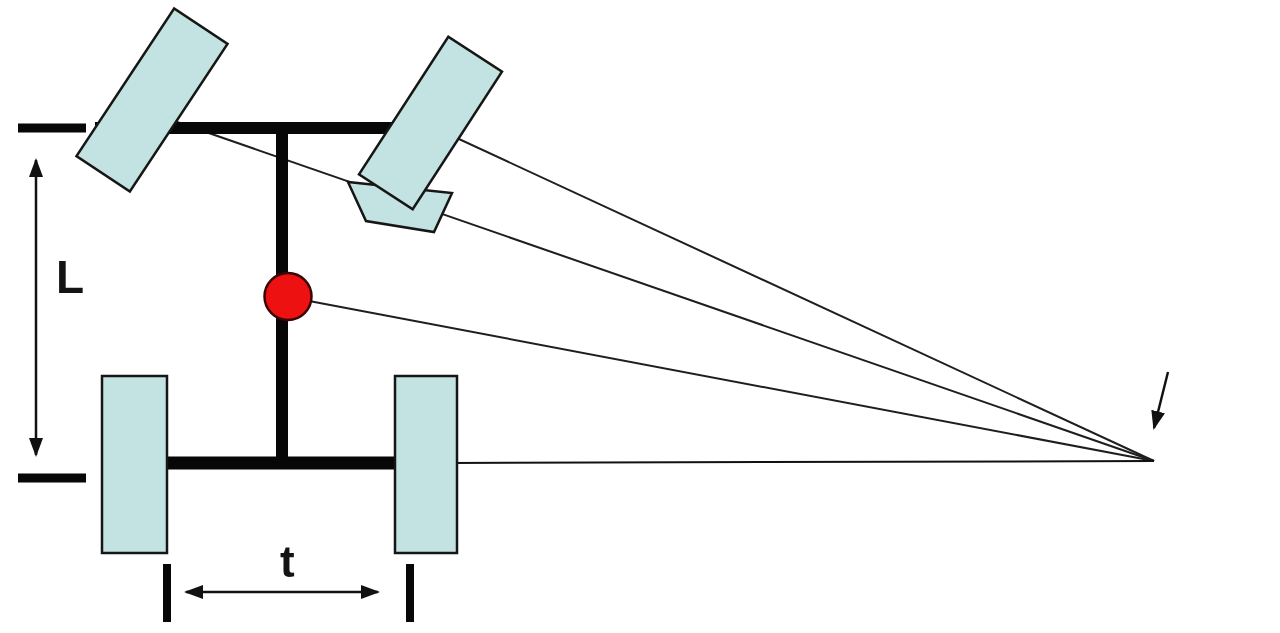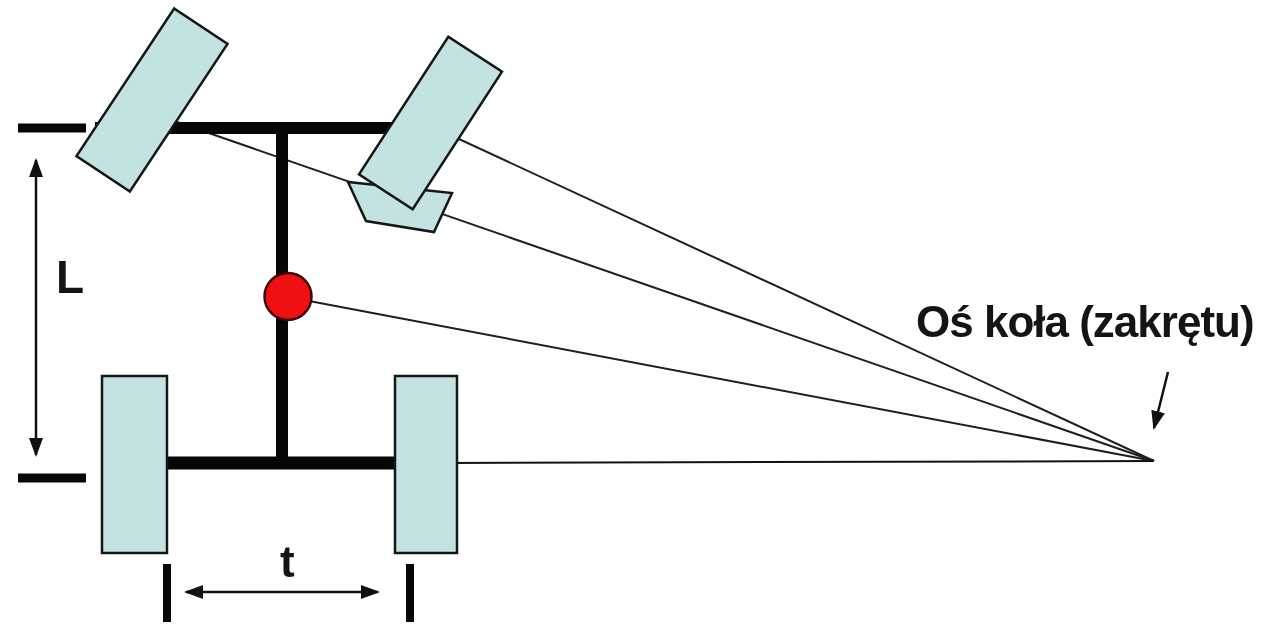--- a/index.html
+++ b/index.html
@@ -73,15 +73,14 @@
     <line x1="410" y1="564" x2="410" y2="622" stroke="#070707" stroke-width="8"></line>
     <line x1="186" y1="592" x2="378" y2="592" stroke="#111111" stroke-width="2.5" marker-start="url(#ah)" marker-end="url(#ah)"></line>
 
     <line x1="1168" y1="372" x2="1154" y2="428" stroke="#111111" stroke-width="2.5" marker-end="url(#ah)"></line>
   </svg>
 
   <div class="dim-label label-L">L</div>
 
   <div class="dim-label label-t">t</div>
 
-  <div class="dim-label label-axis">Oś koła (zakrętu)</div>
 
 </div>
 
 </body></html>

